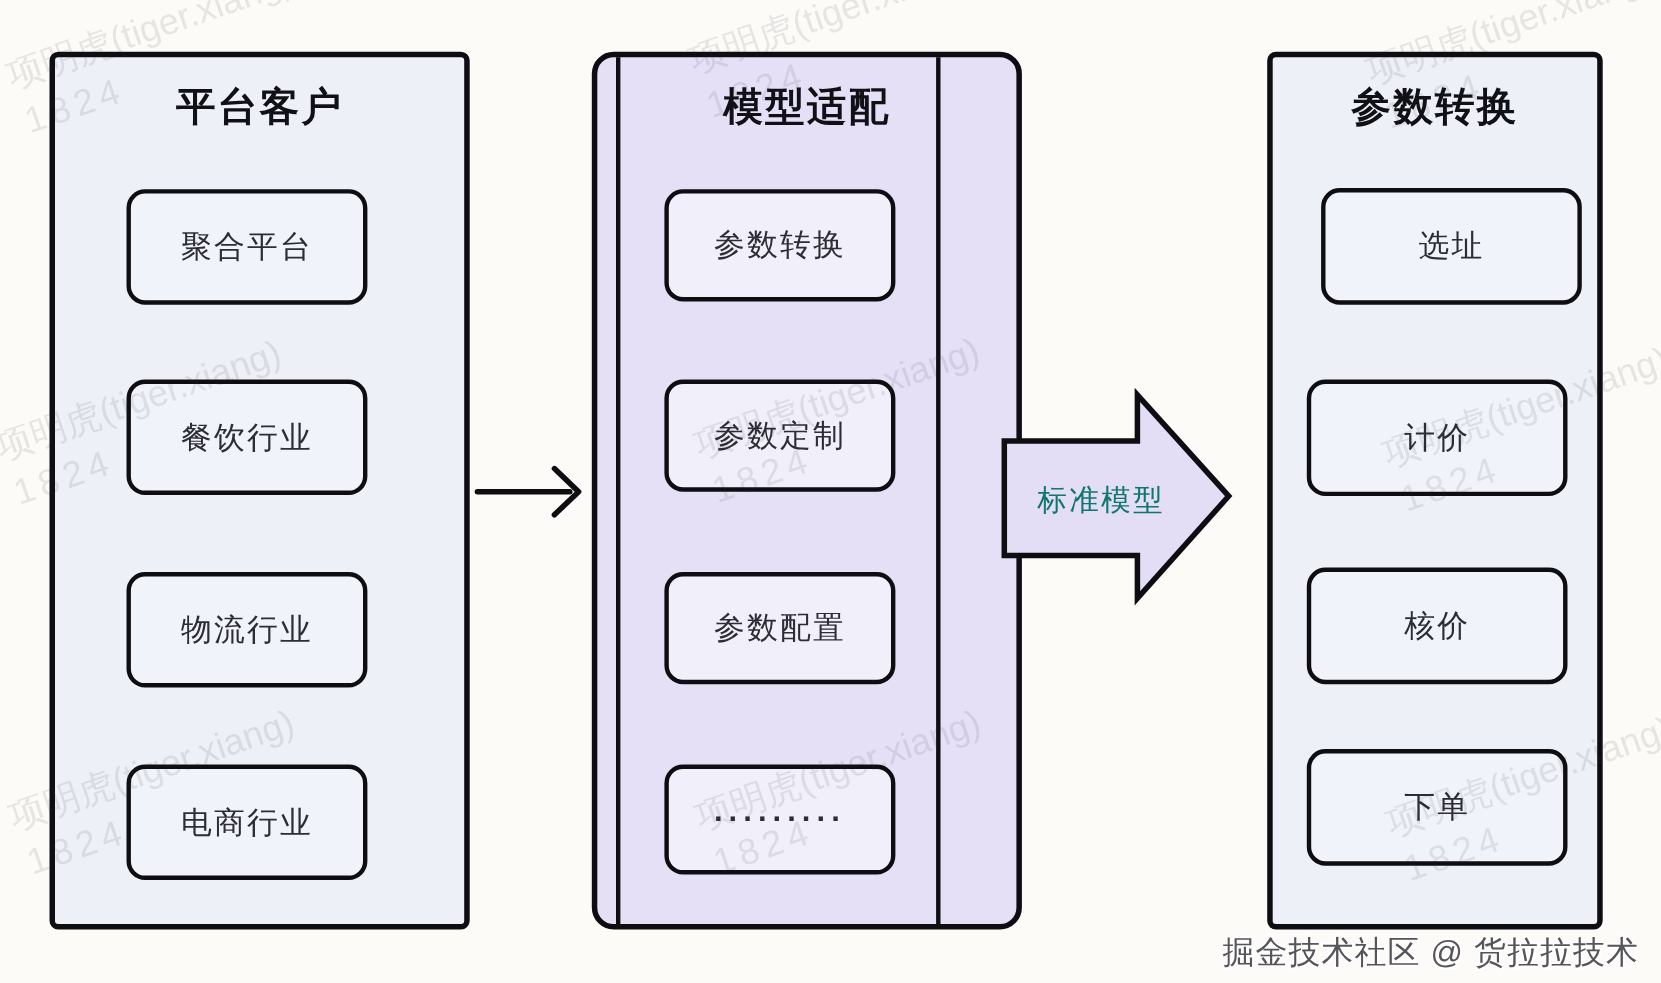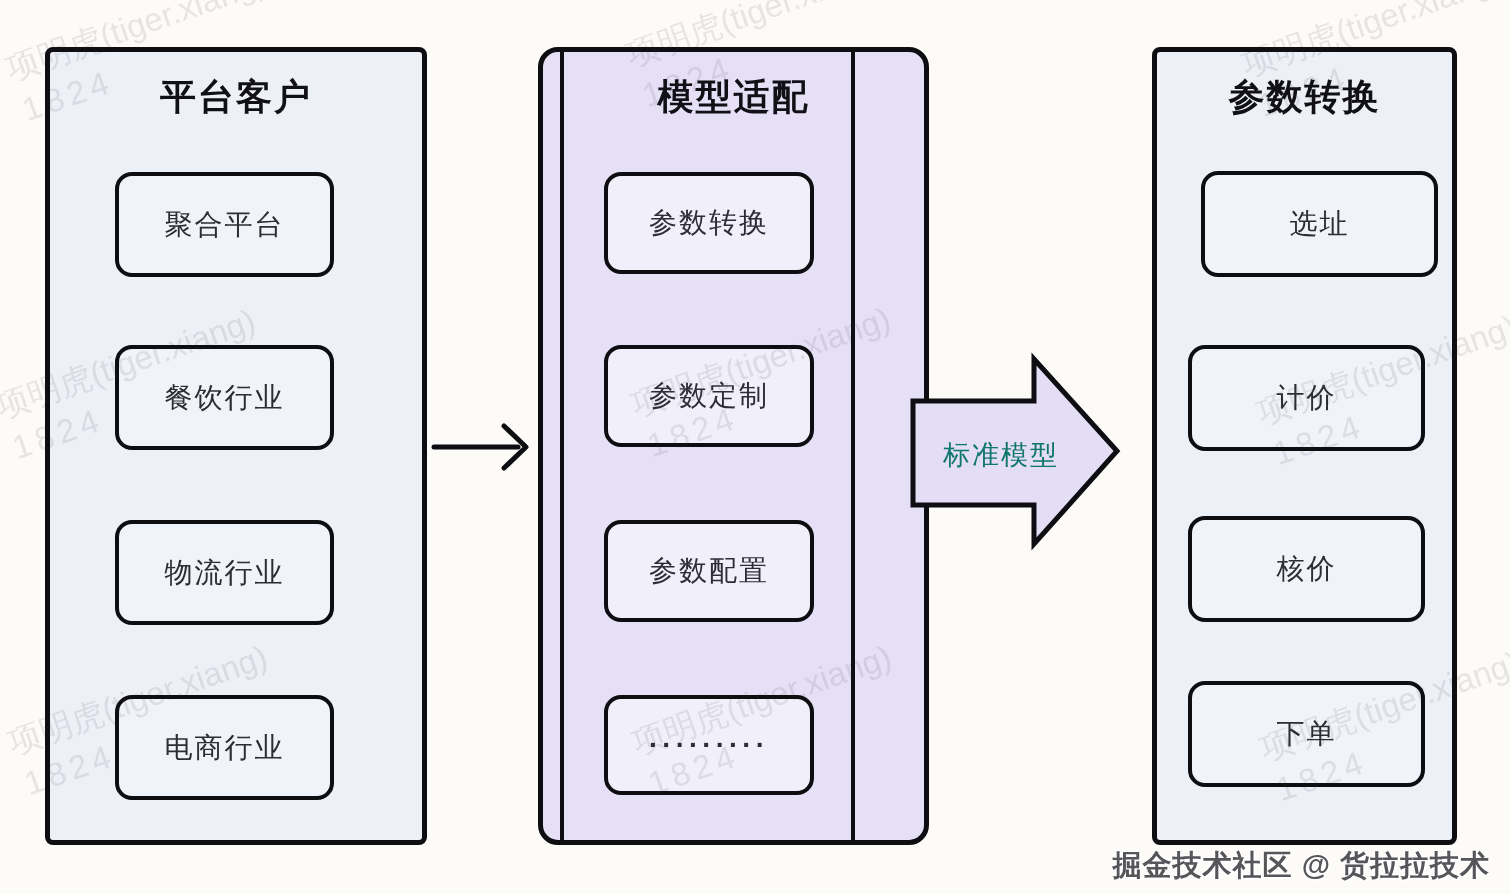--- a/index.html
+++ b/index.html
@@ -56,21 +56,21 @@
   
   .wm {
     position:absolute; transform:rotate(-19deg); transform-origin:0 0;
     color:rgba(40,40,48,0.10); font-size:33px; line-height:1.05;
     white-space:nowrap; pointer-events:none; z-index:50; font-weight:400;
   }
   .wm .l2 { display:block; letter-spacing:5px; margin-top:9px; margin-left:2px; }
 
   .credit {
     position:absolute; right:20px; top:846px; z-index:60;
-    font-size:29px; font-weight:700; color:#55555a; letter-spacing:1px;
+    font-size:29px; font-weight:400; color:#55555a; letter-spacing:1px;
     text-shadow:2px 2px 1px #ffffff, -1px -1px 1px #ffffff, 1px -1px 1px #ffffff, -1px 1px 1px #ffffff;
   }
 </style>
 </head>
 <body>
 
 <div class="canvas">
 
   <section class="col col-left">
     <h2 class="col-title">平台客户</h2>

